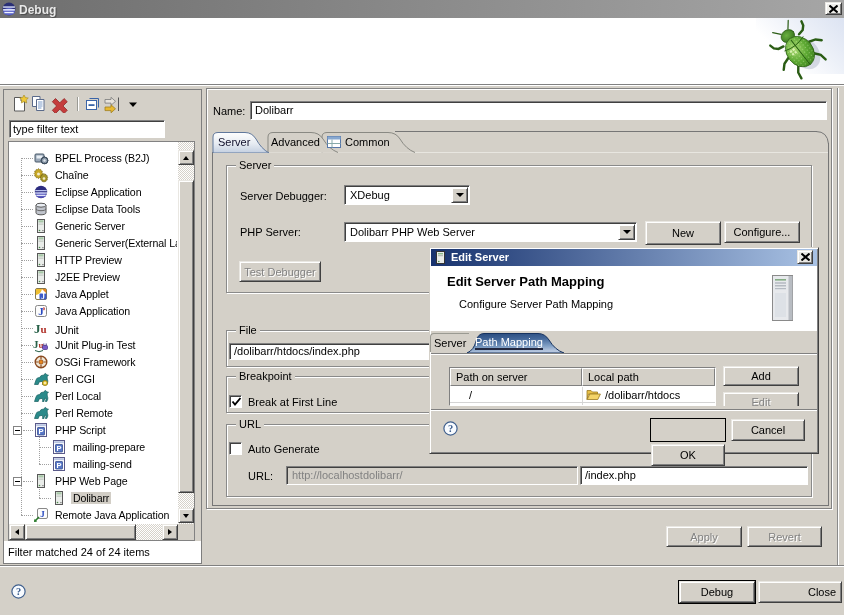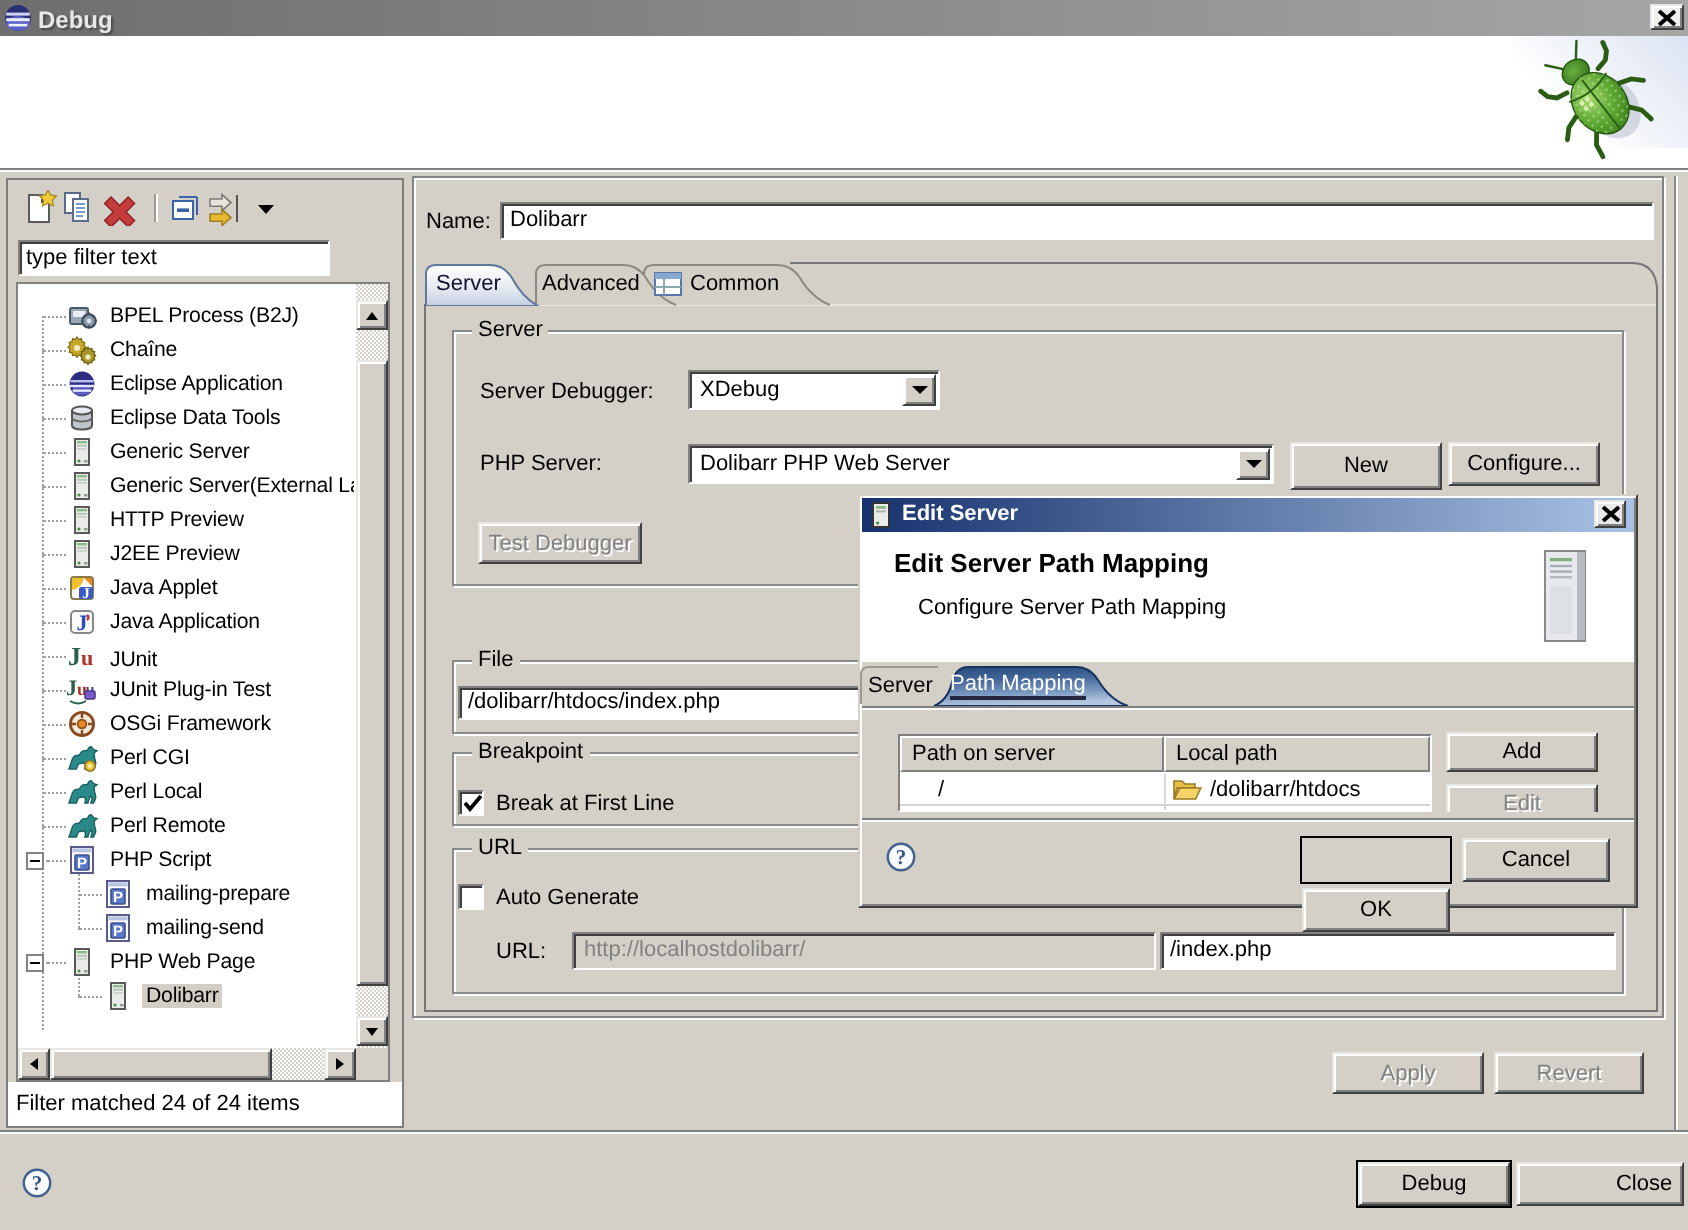--- a/index.html
+++ b/index.html
@@ -393,20 +393,27 @@
       </div>
     <div class="dotH" style="left:15px;top:340px;width:10px;"></div>
       <div class="pm" style="left:5px;top:336px;"></div>
     <div class="tr" style="top:349px;left:43px;">
         <div class="dotH" style="left:-12px;top:8px;width:12px;"></div>
         <svg class="ic" width="16" height="16">
           <use href="#sym-server"></use>
         </svg>
         <span class="txt sel">Dolibarr</span>
       </div>
+    <div class="tr" style="top:366px;">
+        <div class="dotH" style="left:-12px;top:8px;width:12px;"></div>
+        <svg class="ic" width="16" height="16">
+          <use href="#sym-rjava"></use>
+        </svg>
+        <span class="txt">Remote Java Application</span>
+      </div>
   </div>
 
   <div class="abs" style="left:178px;top:142px;width:16px;height:382px;background:repeating-conic-gradient(#ffffff 0 25%, #d6d2ca 0 50%) 0 0/2px 2px;"></div>
   <div class="abs raised btn" style="left:178px;top:150px;width:16px;height:15px;">
       <div style="width:0;height:0;border-left:3.5px solid transparent;border-right:3.5px solid transparent;border-bottom:4px solid #000;"></div>
     </div>
   <div class="abs raised" style="left:178px;top:180px;width:16px;height:313px;"></div>
   <div class="abs raised btn" style="left:178px;top:508px;width:16px;height:15px;">
       <div class="arr" style="border-top-width:4px;border-left-width:3.5px;border-right-width:3.5px;"></div>
     </div>

